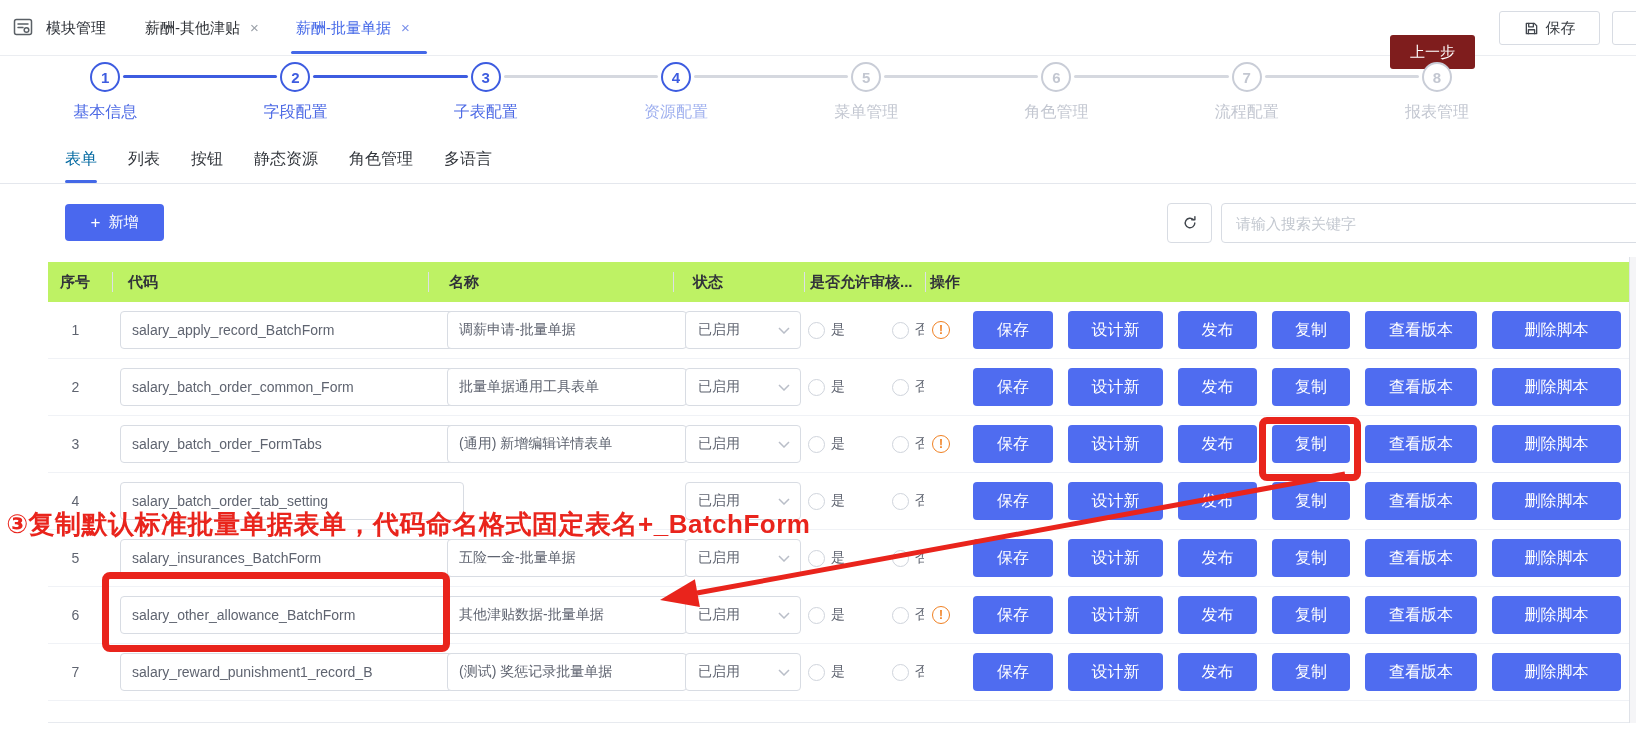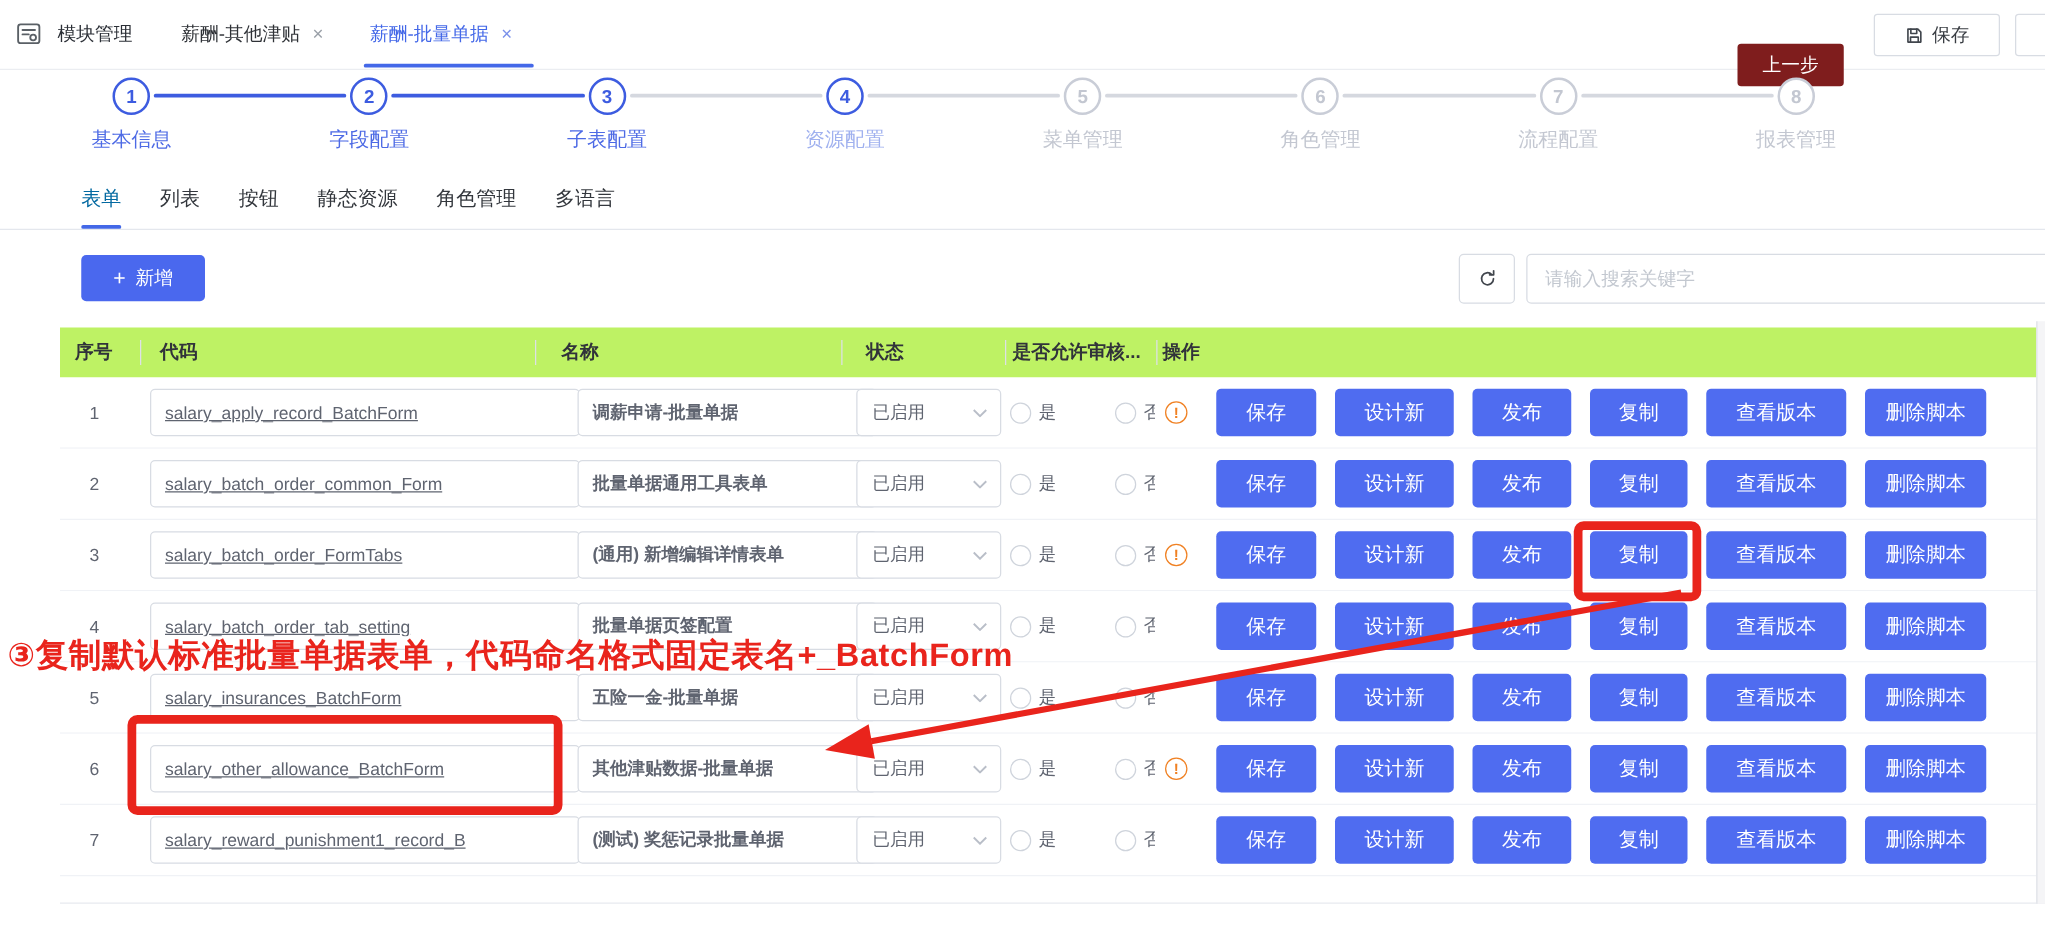--- a/index.html
+++ b/index.html
@@ -55,37 +55,37 @@
   .rtable{position:absolute;left:48px;top:262px;width:1588px;height:461px;border-bottom:1px solid #e7eaef;box-sizing:border-box;}
   .thead{position:relative;height:40px;background:#bef264;}
   .thead .hc{position:absolute;top:0;height:40px;line-height:40px;font-size:15px;font-weight:600;color:#31333a;white-space:nowrap;}
   .h-index{left:12px;} .h-code{left:80px;} .h-name{left:401px;} .h-status{left:645px;} .h-audit{left:762px;} .h-actions{left:882px;}
   .hd{position:absolute;top:10px;width:1px;height:20px;background:#dde0e6;}
   .hd1{left:64px;} .hd2{left:380px;} .hd3{left:625px;} .hd4{left:756px;} .hd5{left:877px;}
   .trow{position:relative;height:56px;border-bottom:1px solid #f0f2f6;background:#fff;}
   .cell-index{position:absolute;left:0;top:0;width:55px;height:56px;line-height:56px;text-align:center;font-size:14px;color:#5f6470;}
   .trow input{position:absolute;top:9px;height:38px;box-sizing:border-box;border:1px solid #d8dce3;border-radius:4px;
     padding:0 11px;font-size:14px;color:#5f6470;font-family:inherit;background:#fff;outline:none;}
-  .code-input{left:72px;width:344px;text-decoration:underline;}
-  .name-input{left:414px;width:240px;font-weight:bold;}
+  .code-input{left:72px;width:344px;}
+  .name-input{left:399px;width:240px;}
   .status-select{position:absolute;left:637px;top:9px;width:116px;height:38px;box-sizing:border-box;border:1px solid #d8dce3;border-radius:4px;
     background:#fff;display:flex;align-items:center;justify-content:space-between;padding:0 10px 0 12px;font-size:14px;color:#5f6470;cursor:default;}
   .chev{flex:none;}
   .chev path{stroke:#b9bec8;stroke-width:1.5;fill:none;}
   .radio-group{position:absolute;left:760px;top:0;width:116px;height:56px;overflow:hidden;display:flex;align-items:center;}
   .radio{display:inline-flex;align-items:center;gap:6px;white-space:nowrap;}
   .radio-no{margin-left:47px;}
   .radio-circle{width:15px;height:15px;border-radius:50%;border:1px solid #cfd4dc;background:#fff;flex:none;}
   .radio-label{font-size:14px;color:#5f6470;}
   .warning-icon{position:absolute;left:884px;top:19px;width:18px;height:18px;border-radius:50%;border:1.5px solid #f08123;
     color:#f08123;font-size:12px;font-weight:bold;display:flex;align-items:center;justify-content:center;box-sizing:border-box;}
   .actions{position:absolute;inset:0;}
   .act-btn{position:absolute;top:9px;height:38px;background:#4f6cf0;color:#fff;border:none;border-radius:4px;font-size:16px;font-family:inherit;}
   .act-0{left:925px;width:80px;} .act-1{left:1020px;width:95px;} .act-2{left:1130px;width:79px;}
-  .act-3{left:1224px;width:78px;} .act-4{left:1317px;width:112px;} .act-5{left:1444px;width:97px;}
+  .act-3{left:1224px;width:78px;} .act-4{left:1317px;width:112px;} .act-5{left:1444px;width:129px;}
   
   .vscroll{position:absolute;left:1629px;top:257px;width:7px;height:466px;background:#f5f5f7;border-left:1px solid #dfe2e8;}
   
   .anno-arrow{position:absolute;left:0;top:0;width:1636px;height:756px;pointer-events:none;z-index:9;}
   .anno-rect{position:absolute;border:7px solid #e9241c;border-radius:8px;z-index:10;pointer-events:none;box-sizing:border-box;}
   .anno-rect-copy{left:1259px;top:417px;width:102px;height:64px;}
   .anno-rect-code{left:102px;top:572px;width:348px;height:80px;}
   .anno-text{position:absolute;left:6px;top:507px;font-size:26px;font-weight:bold;color:#e9241c;z-index:10;white-space:nowrap;pointer-events:none;letter-spacing:0.5px;}
   
   .ico-stroke{fill:none;stroke:#5a6066;stroke-width:1.5;stroke-linecap:round;stroke-linejoin:round;}
@@ -323,21 +323,20 @@
           <button class="act-btn act-2">发布</button>
           <button class="act-btn act-3">复制</button>
           <button class="act-btn act-4">查看版本</button>
           <button class="act-btn act-5">删除脚本</button>
         </div>
   </div>
 
   <div class="trow">
     <div class="cell-index">4</div>
     <input class="code-input" value="salary_batch_order_tab_setting" style="">
-    <input class="name-input" value="批量单据页签配置" style="">
     <div class="status-select">
       <span class="status-text">已启用</span>
       <svg class="chev" width="12" height="7" viewBox="0 0 12 7">
             <path d="M1 1l5 5 5-5"></path>
           </svg>
     </div>
     <div class="radio-group">
       <span class="radio radio-yes">
             <span class="radio-circle"></span>
             <span class="radio-label ry">是</span>

